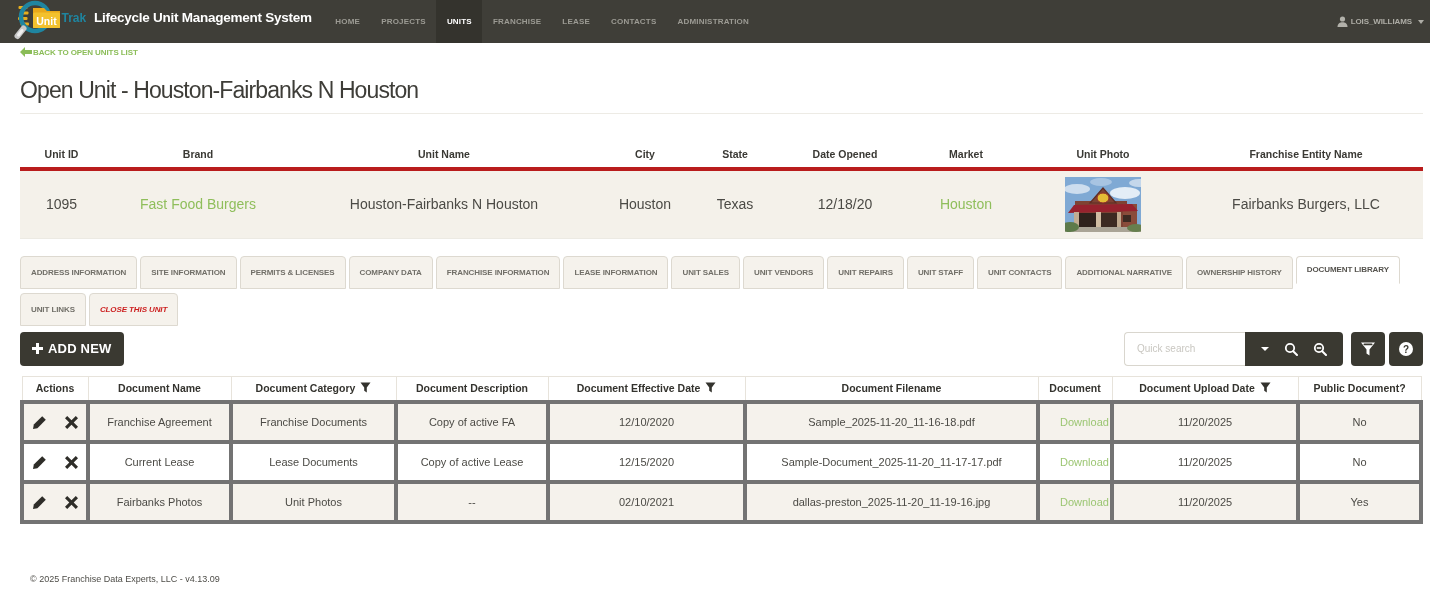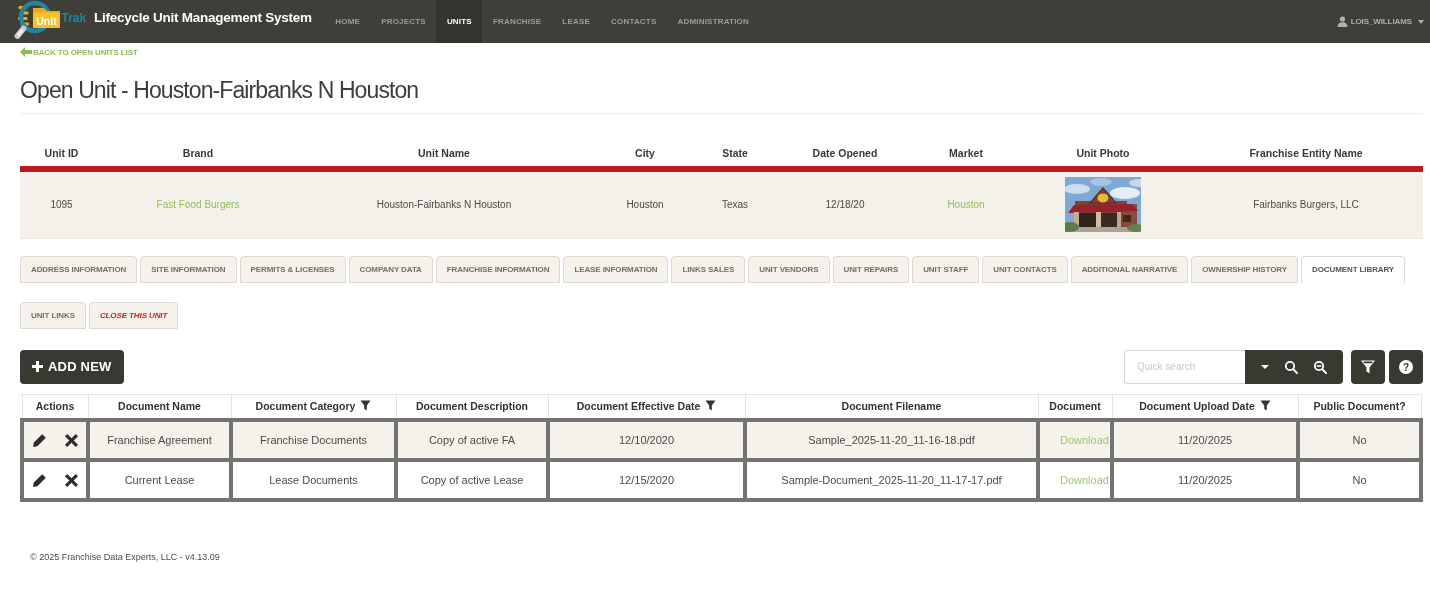--- a/index.html
+++ b/index.html
@@ -20,28 +20,28 @@
   
   .content { padding:0 7px 0 20px; }
   .back-link { display:inline-flex; align-items:center; margin-top:0; color:#8bbd58; font-size:8px; font-weight:bold; letter-spacing:-0.1px; text-decoration:none; cursor:pointer; }
   .back-link svg { margin-right:1px; }
   h1.page-title { margin-top:16px; font-size:23px; font-weight:400; color:#3e3d38; letter-spacing:-0.9px; }
   .title-rule { border:none; border-top:1px solid #edebe5; margin-top:9px; }
 
   
   table.summary { width:100%; border-collapse:collapse; table-layout:fixed; }
   table.summary th { font-size:10.5px; font-weight:bold; color:#3a3934; text-align:center; vertical-align:bottom; padding:0 4px 7px; height:55px; }
-  table.summary td { background:#f4f1ea; border-top:6px solid #b91c1c; border-bottom:1px solid #eceae3; height:69px; text-align:center; vertical-align:middle; font-size:10px; color:#4b4a45; }
+  table.summary td { background:#f4f1ea; border-top:4px solid #b91c1c; border-bottom:1px solid #eceae3; height:69px; text-align:center; vertical-align:middle; font-size:14px; color:#4b4a45; }
   table.summary td.link-cell { color:#8fbe5b; }
   .unit-photo { display:inline-block; vertical-align:middle; }
 
   
   .tabs { margin-top:17px; }
   .tab-row { display:flex; flex-wrap:wrap; }
-  .tab { background:#f5f2ec; border:1px solid #ddd9d0; border-radius:4px 4px 0 0; color:#716f68; font-size:8px; font-weight:bold; letter-spacing:-0.1px; padding:0 10px; height:27px; display:flex; align-items:center; margin-right:3px; margin-bottom:19px; cursor:pointer; white-space:nowrap; }
+  .tab { background:#f5f2ec; border:1px solid #ddd9d0; border-radius:4px 4px 0 0; color:#716f68; font-size:8px; font-weight:bold; letter-spacing:-0.1px; padding:0 10px; height:33px; display:flex; align-items:center; margin-right:3px; margin-bottom:4px; cursor:pointer; white-space:nowrap; }
   .tab.active { background:#fff; border-bottom-color:#fff; color:#55534e; height:28px; margin-bottom:3px; }
   .tab.danger { color:#cc1f1f; font-style:italic; }
 
   
   .toolbar { margin-top:2px; display:flex; align-items:flex-start; }
   .btn-dark { background:#3a3931; color:#fff; border:none; border-radius:4px; cursor:pointer; }
   .add-new { height:34px; padding:0 12px; font-size:13px; font-weight:bold; letter-spacing:.2px; display:flex; align-items:center; font-family:"Liberation Sans", sans-serif; }
   .add-new svg { margin-right:5px; }
   .toolbar-right { margin-left:auto; display:flex; align-items:flex-start; }
   .search-wrap { display:flex; }
@@ -186,21 +186,21 @@
 
   
   <div class="tabs">
     <div class="tab-row">
         <div class="tab">ADDRESS INFORMATION</div>
         <div class="tab">SITE INFORMATION</div>
         <div class="tab">PERMITS &amp; LICENSES</div>
         <div class="tab">COMPANY DATA</div>
         <div class="tab">FRANCHISE INFORMATION</div>
         <div class="tab">LEASE INFORMATION</div>
-        <div class="tab">LINKS SALES</div>
+        <div class="tab">UNIT SALES</div>
         <div class="tab">UNIT VENDORS</div>
         <div class="tab">UNIT REPAIRS</div>
         <div class="tab">UNIT STAFF</div>
         <div class="tab">UNIT CONTACTS</div>
         <div class="tab">ADDITIONAL NARRATIVE</div>
         <div class="tab">OWNERSHIP HISTORY</div>
         <div class="tab active">DOCUMENT LIBRARY</div>
       </div>
     <div class="tab-row">
         <div class="tab">UNIT LINKS</div>
@@ -312,17 +312,35 @@
     <td>Current Lease</td>
     <td>Lease Documents</td>
     <td>Copy of active Lease</td>
     <td>12/15/2020</td>
     <td>Sample-Document_2025-11-20_11-17-17.pdf</td>
     <td class="download">Download</td>
     <td>11/20/2025</td>
     <td>No</td>
   </tr>
 
+  <tr class="odd">
+    <td class="actions-cell">
+      <svg class="action-icon" width="15" height="15" viewBox="0 0 15 15">
+        <path d="M 10.2 1.2 L 13.8 4.8 L 5.4 13.2 L 1 14 L 1.8 9.6 Z" fill="#2e2d28"></path>
+      </svg>
+      <svg class="action-icon" width="13" height="13" viewBox="0 0 13 13">
+        <path d="M 2.2 0 L 6.5 4.3 L 10.8 0 L 13 2.2 L 8.7 6.5 L 13 10.8 L 10.8 13 L 6.5 8.7 L 2.2 13 L 0 10.8 L 4.3 6.5 L 0 2.2 Z" fill="#2e2d28"></path>
+      </svg>
+    </td>
+    <td>Fairbanks Photos</td>
+    <td>Unit Photos</td>
+    <td>--</td>
+    <td>02/10/2021</td>
+    <td>dallas-preston_2025-11-20_11-19-16.jpg</td>
+    <td class="download">Download</td>
+    <td>11/20/2025</td>
+    <td>Yes</td>
+  </tr>
 </tbody>
   </table>
 
   <div class="footer">© 2025 Franchise Data Experts, LLC - v4.13.09</div>
 </div>
 
 </body></html>

